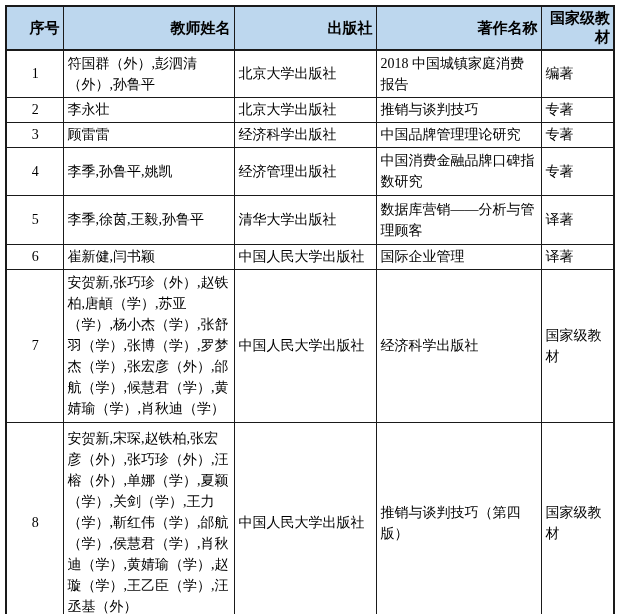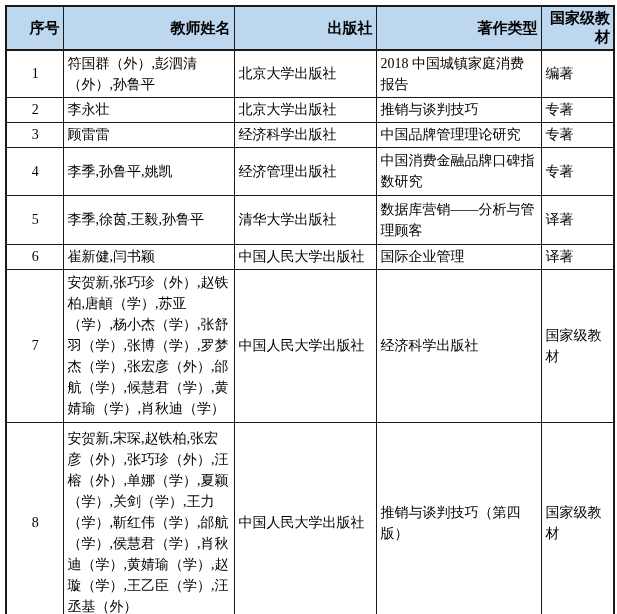--- a/index.html
+++ b/index.html
@@ -60,21 +60,21 @@
       <col class="c-name">
       <col class="c-pub">
       <col class="c-title">
       <col class="c-type">
   </colgroup>
   <thead>
     <tr>
       <th>序号</th>
       <th>教师姓名</th>
       <th>出版社</th>
-      <th>著作类型</th>
+      <th>著作名称</th>
       <th>国家级教材</th>
     </tr>
   </thead>
   <tbody>
       <tr>
         <td class="num">1</td>
         <td>符国群（外）,彭泗清（外）,孙鲁平</td>
         <td>北京大学出版社</td>
         <td>2018 中国城镇家庭消费报告</td>
         <td>编著</td>

